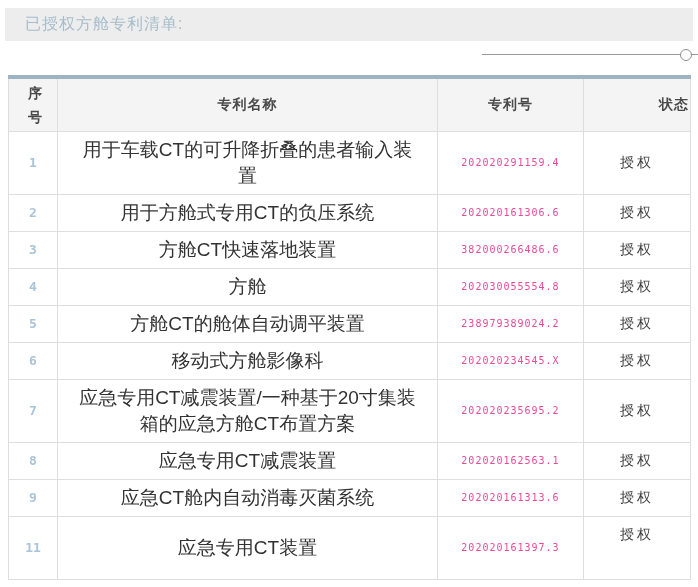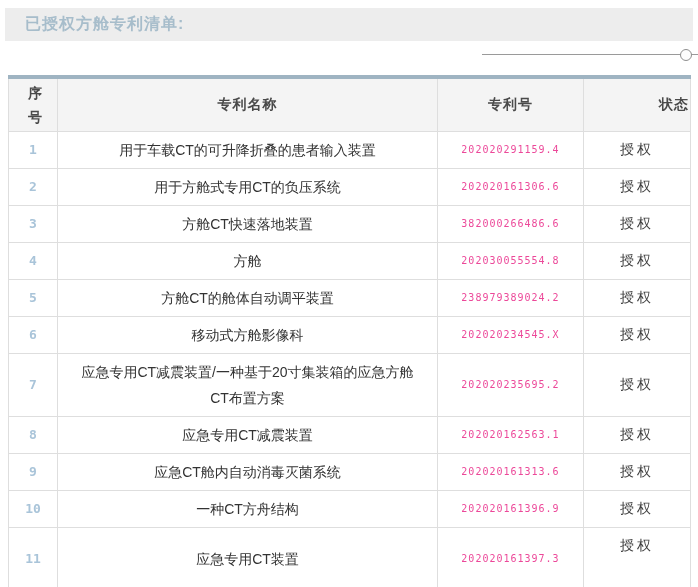--- a/index.html
+++ b/index.html
@@ -11,21 +11,21 @@
     overflow:hidden;
   }
   .banner {
     position:absolute; left:5px; top:8px; width:688px; height:33px;
     background:#ededed;
     display:flex; align-items:center;
     box-sizing:border-box; padding-left:20px;
   }
   .page-title {
     margin:0;
-    font-size:16px; font-weight:bold;
+    font-size:16px; font-weight:normal;
     color:#a7bdcb;
     letter-spacing:1px;
   }
   .slider-track {
     position:absolute; top:54px; left:482px; width:216px; height:0;
     border-top:1px solid #9a9a9a;
   }
   .slider-handle {
     position:absolute; top:49px; left:680px;
     width:10px; height:10px;
@@ -63,21 +63,21 @@
   }
   tbody tr { height:37px; background:#ffffff; }
   tbody tr.last-row { height:63px; }
   tbody tr.last-row .cell-status { vertical-align:top; padding-top:9px; }
   .cell-no {
     color:#a9c4d9; font-weight:bold;
     font-size:13px;
     font-family:"DejaVu Sans Mono", monospace;
   }
   .cell-name {
-    color:#333333; font-size:14px;
+    color:#333333; font-size:19px;
     line-height:26px;
     padding:5px 18px;
   }
   .cell-number {
     color:#ec4899;
     font-family:"DejaVu Sans Mono", monospace;
     font-size:10px;
     letter-spacing:1px;
   }
   .cell-status {
@@ -152,26 +152,20 @@
     <td class="cell-name">应急专用CT减震装置</td>
     <td class="cell-number">202020162563.1</td>
     <td class="cell-status">授权</td>
   </tr>
       <tr>
     <td class="cell-no">9</td>
     <td class="cell-name">应急CT舱内自动消毒灭菌系统</td>
     <td class="cell-number">202020161313.6</td>
     <td class="cell-status">授权</td>
   </tr>
-      <tr>
-    <td class="cell-no">10</td>
-    <td class="cell-name">一种CT方舟结构</td>
-    <td class="cell-number">202020161396.9</td>
-    <td class="cell-status">授权</td>
-  </tr>
       <tr class="last-row">
     <td class="cell-no">11</td>
     <td class="cell-name">应急专用CT装置</td>
     <td class="cell-number">202020161397.3</td>
     <td class="cell-status">授权</td>
   </tr>
     </tbody>
 </table>
 
 </body></html>

